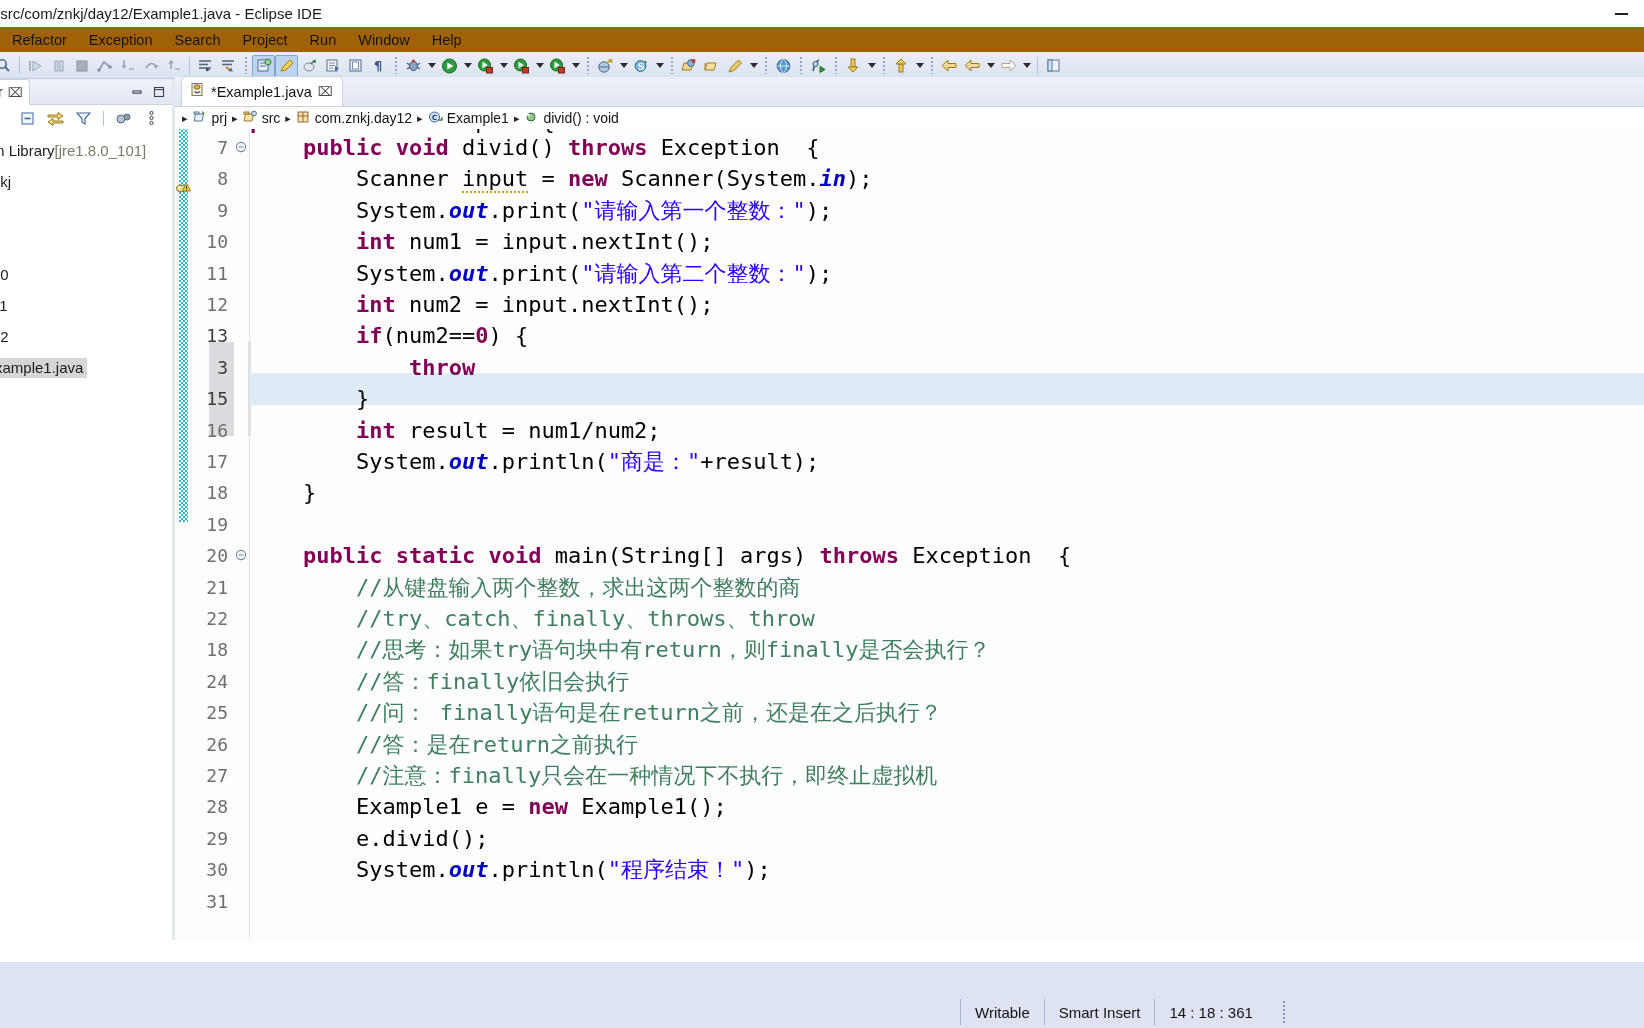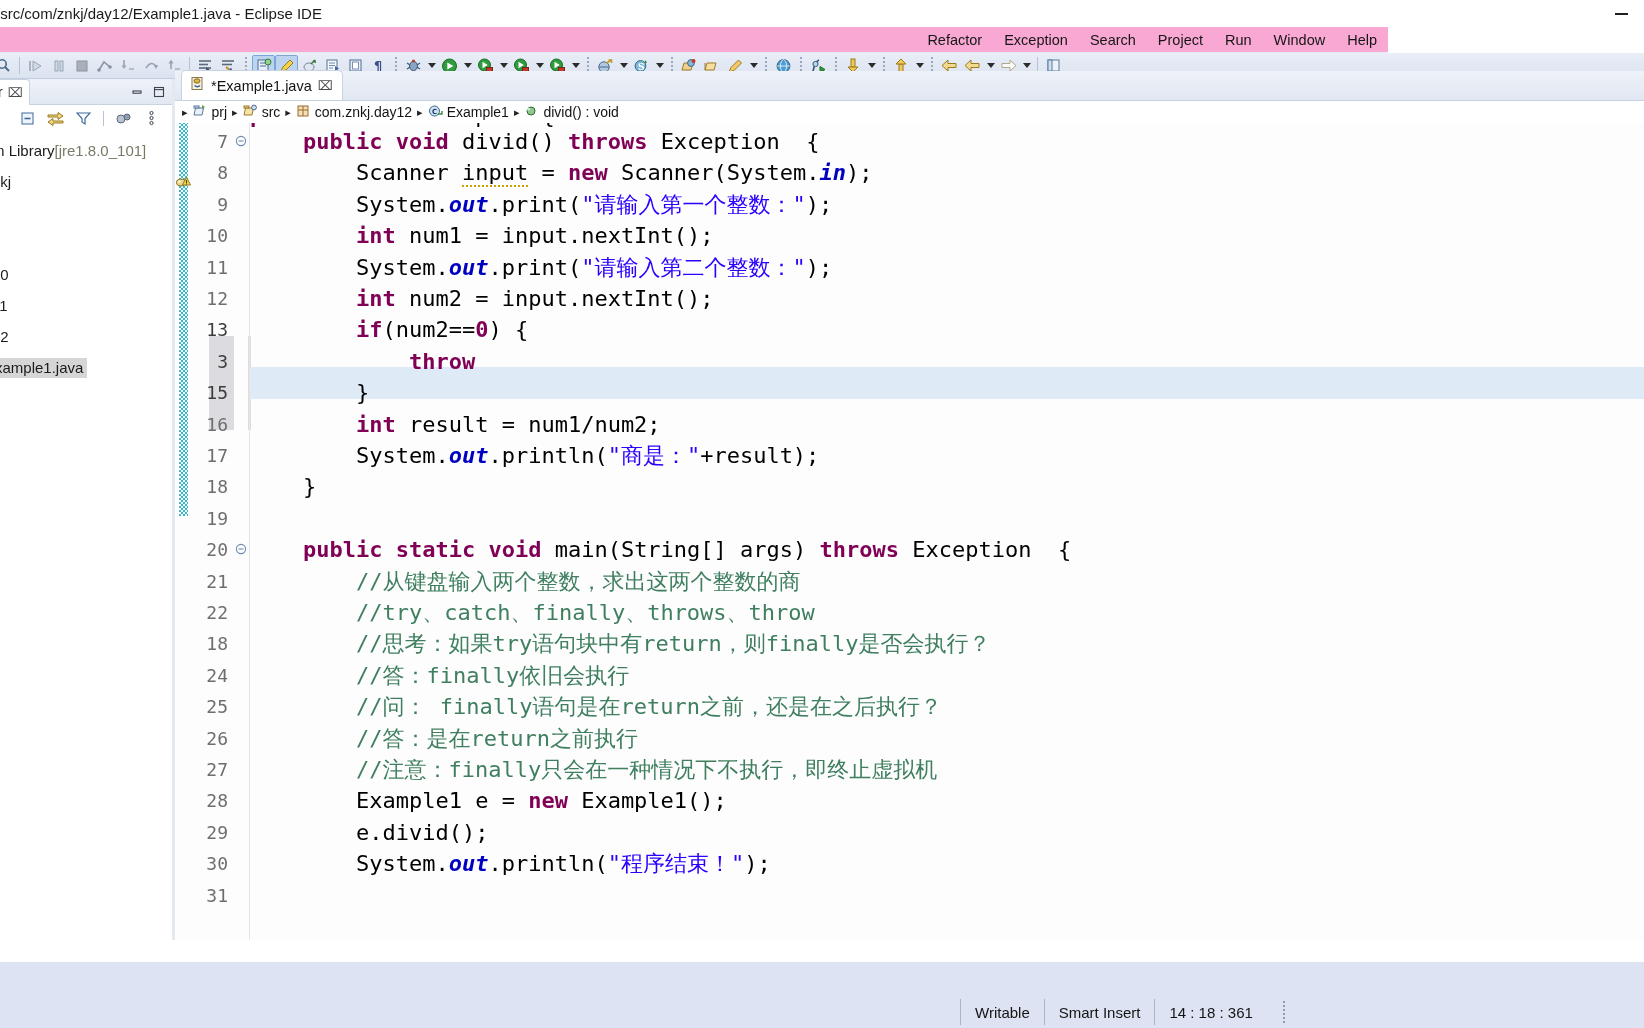--- a/index.html
+++ b/index.html
@@ -21,25 +21,24 @@
   #title-text {
     font-size:15px; color:#1a1a1a; padding-left:0px; white-space:nowrap;
     margin-left:-4px;
   }
   #win-controls { margin-left:auto; display:flex; align-items:center; height:27px; }
   .win-btn { width:46px; height:27px; display:flex; align-items:center; justify-content:center; }
   .min-glyph { display:block; width:13px; height:2px; background:#202020; }
 
   
   #menubar {
-    position:absolute; left:0; top:27px; width:1388px; height:26px;
-    background:#f9a8d4;
+    position:absolute; left:0; top:27px; width:1644px; height:26px;
+    background:#a16207;
     display:flex; align-items:center;
     border-bottom:1px solid #e7eaf0;
-    justify-content:flex-end;
   }
   #menubar .mi {
     font-size:14.5px; color:#161616; padding:0 11px; white-space:nowrap; line-height:26px;
   }
   #menubar .mi.clip { padding-left:0; margin-left:-10px; color:#8a8a8a; }
 
   
   #toolbar {
     position:absolute; left:0; top:53px; width:1644px; height:26px;
     background:linear-gradient(#e9eef7,#dbe3f0);
@@ -97,21 +96,21 @@
   .trow.jre .suffix { color:#7a7a66; }
   .trow.sel .selbg {
     background:#d6d6d6; padding:1px 4px 2px 3px; margin-left:-8px;
   }
   #left-divider {
     position:absolute; left:172px; top:79px; width:3px; height:883px; background:#e4e8ef;
   }
 
   
   #editor {
-    position:absolute; left:175px; top:71px; width:1469px; height:756px;
+    position:absolute; left:175px; top:77px; width:1469px; height:756px;
     background:#ffffff;
   }
   #ed-tabrow {
     position:absolute; left:0; top:0; width:1469px; height:30px;
     background:linear-gradient(#eef2f8,#e1e7f2);
     border-bottom:1px solid #c8d2e2;
     display:flex; align-items:flex-end;
   }
   #ed-tab {
     height:30px; display:flex; align-items:center; gap:6px;

